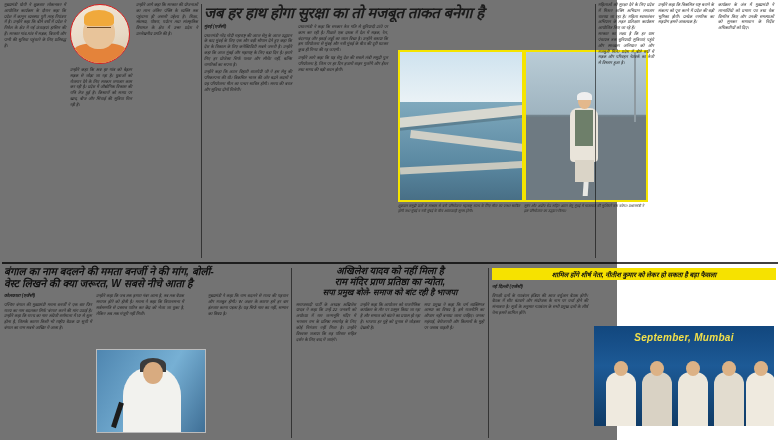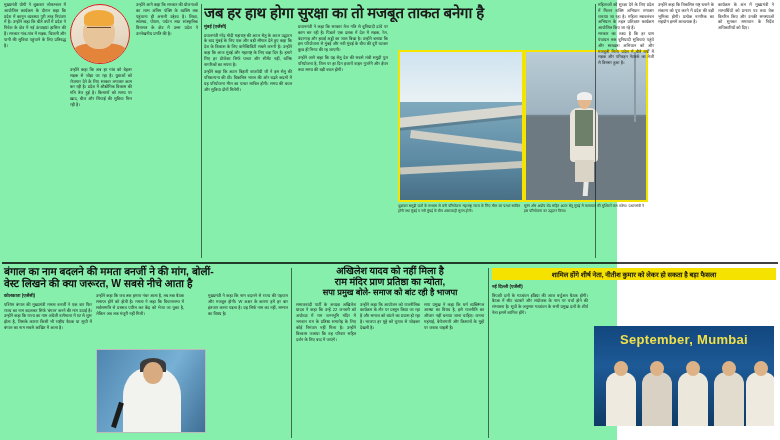--- a/index.html
+++ b/index.html
@@ -11,21 +11,22 @@
     width: 780px;
     height: 440px;
     overflow: hidden;
     font-family: "Liberation Sans", sans-serif;
     color: #111;
   }
   .page {
     position: relative;
     width: 617px;
     height: 440px;
-    background: #86efac;
+    background: #737373;
+    font-style: italic;
   }
 
   
   .col-text {
     font-size: 4.1px;
     line-height: 1.42;
     text-align: justify;
     color: #1a1a1a;
     letter-spacing: 0.02px;
   }
@@ -290,21 +291,21 @@
     width: 180px; height: 100px;
     overflow: hidden;
     background: #1d3f66;
   }
   .alliance-photo .stage {
     position:absolute; inset:0;
     background: linear-gradient(#12477e 0%, #1d5a96 40%, #0f3b66 100%);
   }
   .alliance-photo .banner-txt {
     position:absolute; left:0; top:6px; width:100%;
-    text-align:center; color:#f2e04a; font-size:13px; font-weight:bold;
+    text-align:center; color:#f2e04a; font-size:10px; font-weight:bold;
     letter-spacing:.3px;
   }
   .alliance-photo .person {
     position:absolute; bottom:0; width:30px; height:54px;
     background:#efeadf; border-radius:12px 12px 0 0;
   }
   .alliance-photo .person i {
     position:absolute; left:50%; top:-11px; margin-left:-7px;
     width:14px; height:15px; border-radius:50%;
     background:#dcb286; display:block;

